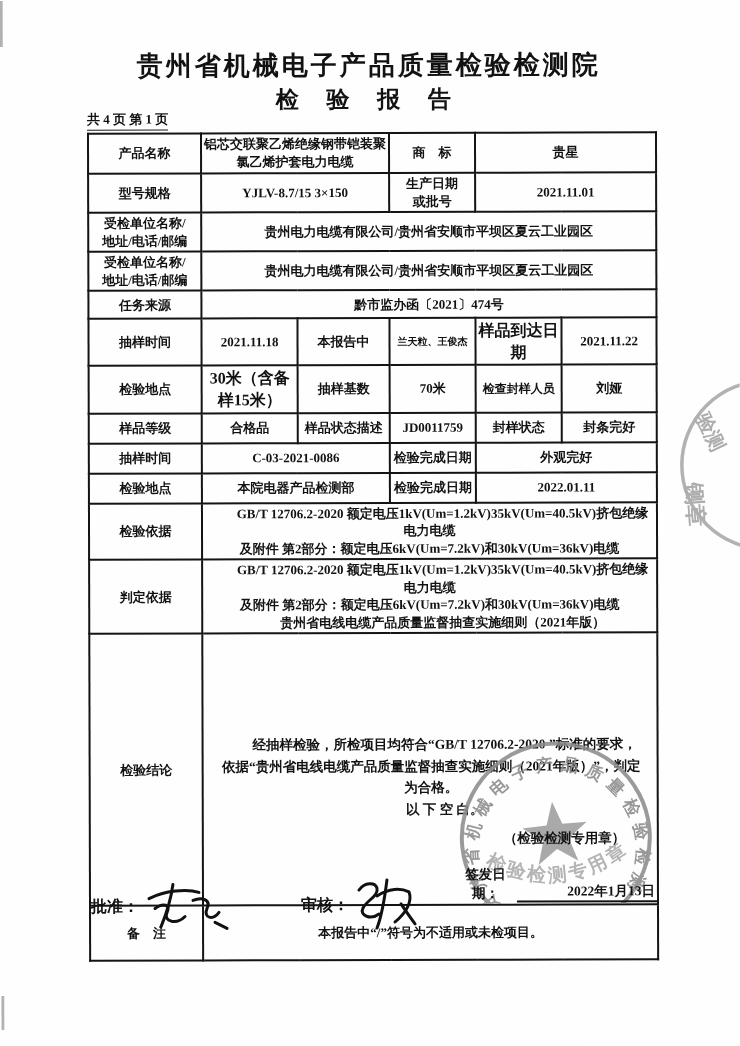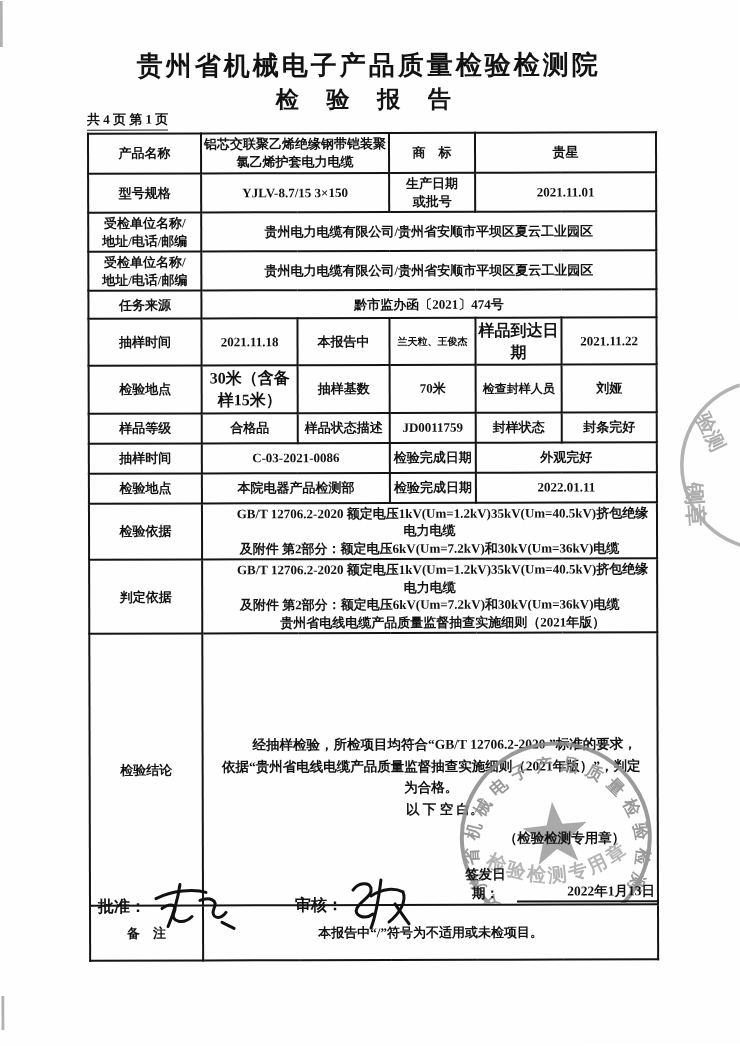--- a/index.html
+++ b/index.html
@@ -179,33 +179,33 @@
 
   <svg class="edge-stamp" viewBox="0 0 200 205">
     <circle cx="118" cy="100" r="84" fill="none" stroke="#9f9f9f" stroke-width="3.5"></circle>
     <g fill="#999999" font-weight="bold">
       <text x="48" y="52" font-size="20" transform="rotate(64 48 52)">验测</text>
       <text x="38" y="118" font-size="22" transform="rotate(86 38 118)">铡章</text>
     </g>
   </svg>
 
   <div class="footer">
-    <div class="sig-group" style="left:9px;top:8px;">
+    <div class="sig-group" style="left:2px;top:8px;">
       <span>批准：</span>
       <svg width="96" height="56" viewBox="0 0 96 56">
         <g fill="none" stroke="#111" stroke-width="3" stroke-linecap="round">
           <path d="M34,8 C32,22 28,36 22,50"></path>
           <path d="M10,22 C26,14 48,12 60,16"></path>
           <path d="M16,32 C24,26 32,28 28,36 C24,46 38,48 46,40"></path>
           <path d="M54,24 C64,20 72,24 68,32 C64,42 74,44 80,36"></path>
           <path d="M76,46 L88,52"></path>
         </g>
       </svg>
     </div>
-    <div class="sig-group" style="left:206px;top:6px;justify-content:center;">
+    <div class="sig-group" style="left:212px;top:6px;justify-content:center;">
       <span>审核：</span>
       <svg width="74" height="58" viewBox="0 0 74 58">
         <g fill="none" stroke="#111" stroke-width="3" stroke-linecap="round">
           <path d="M10,16 C16,8 26,8 28,14 C30,22 18,26 14,34 C10,42 22,46 30,40"></path>
           <path d="M38,6 C36,22 34,38 28,54"></path>
           <path d="M28,22 C40,14 52,14 60,18 C64,28 56,40 46,48"></path>
           <path d="M52,30 C56,36 60,42 66,50"></path>
         </g>
       </svg>
     </div>

